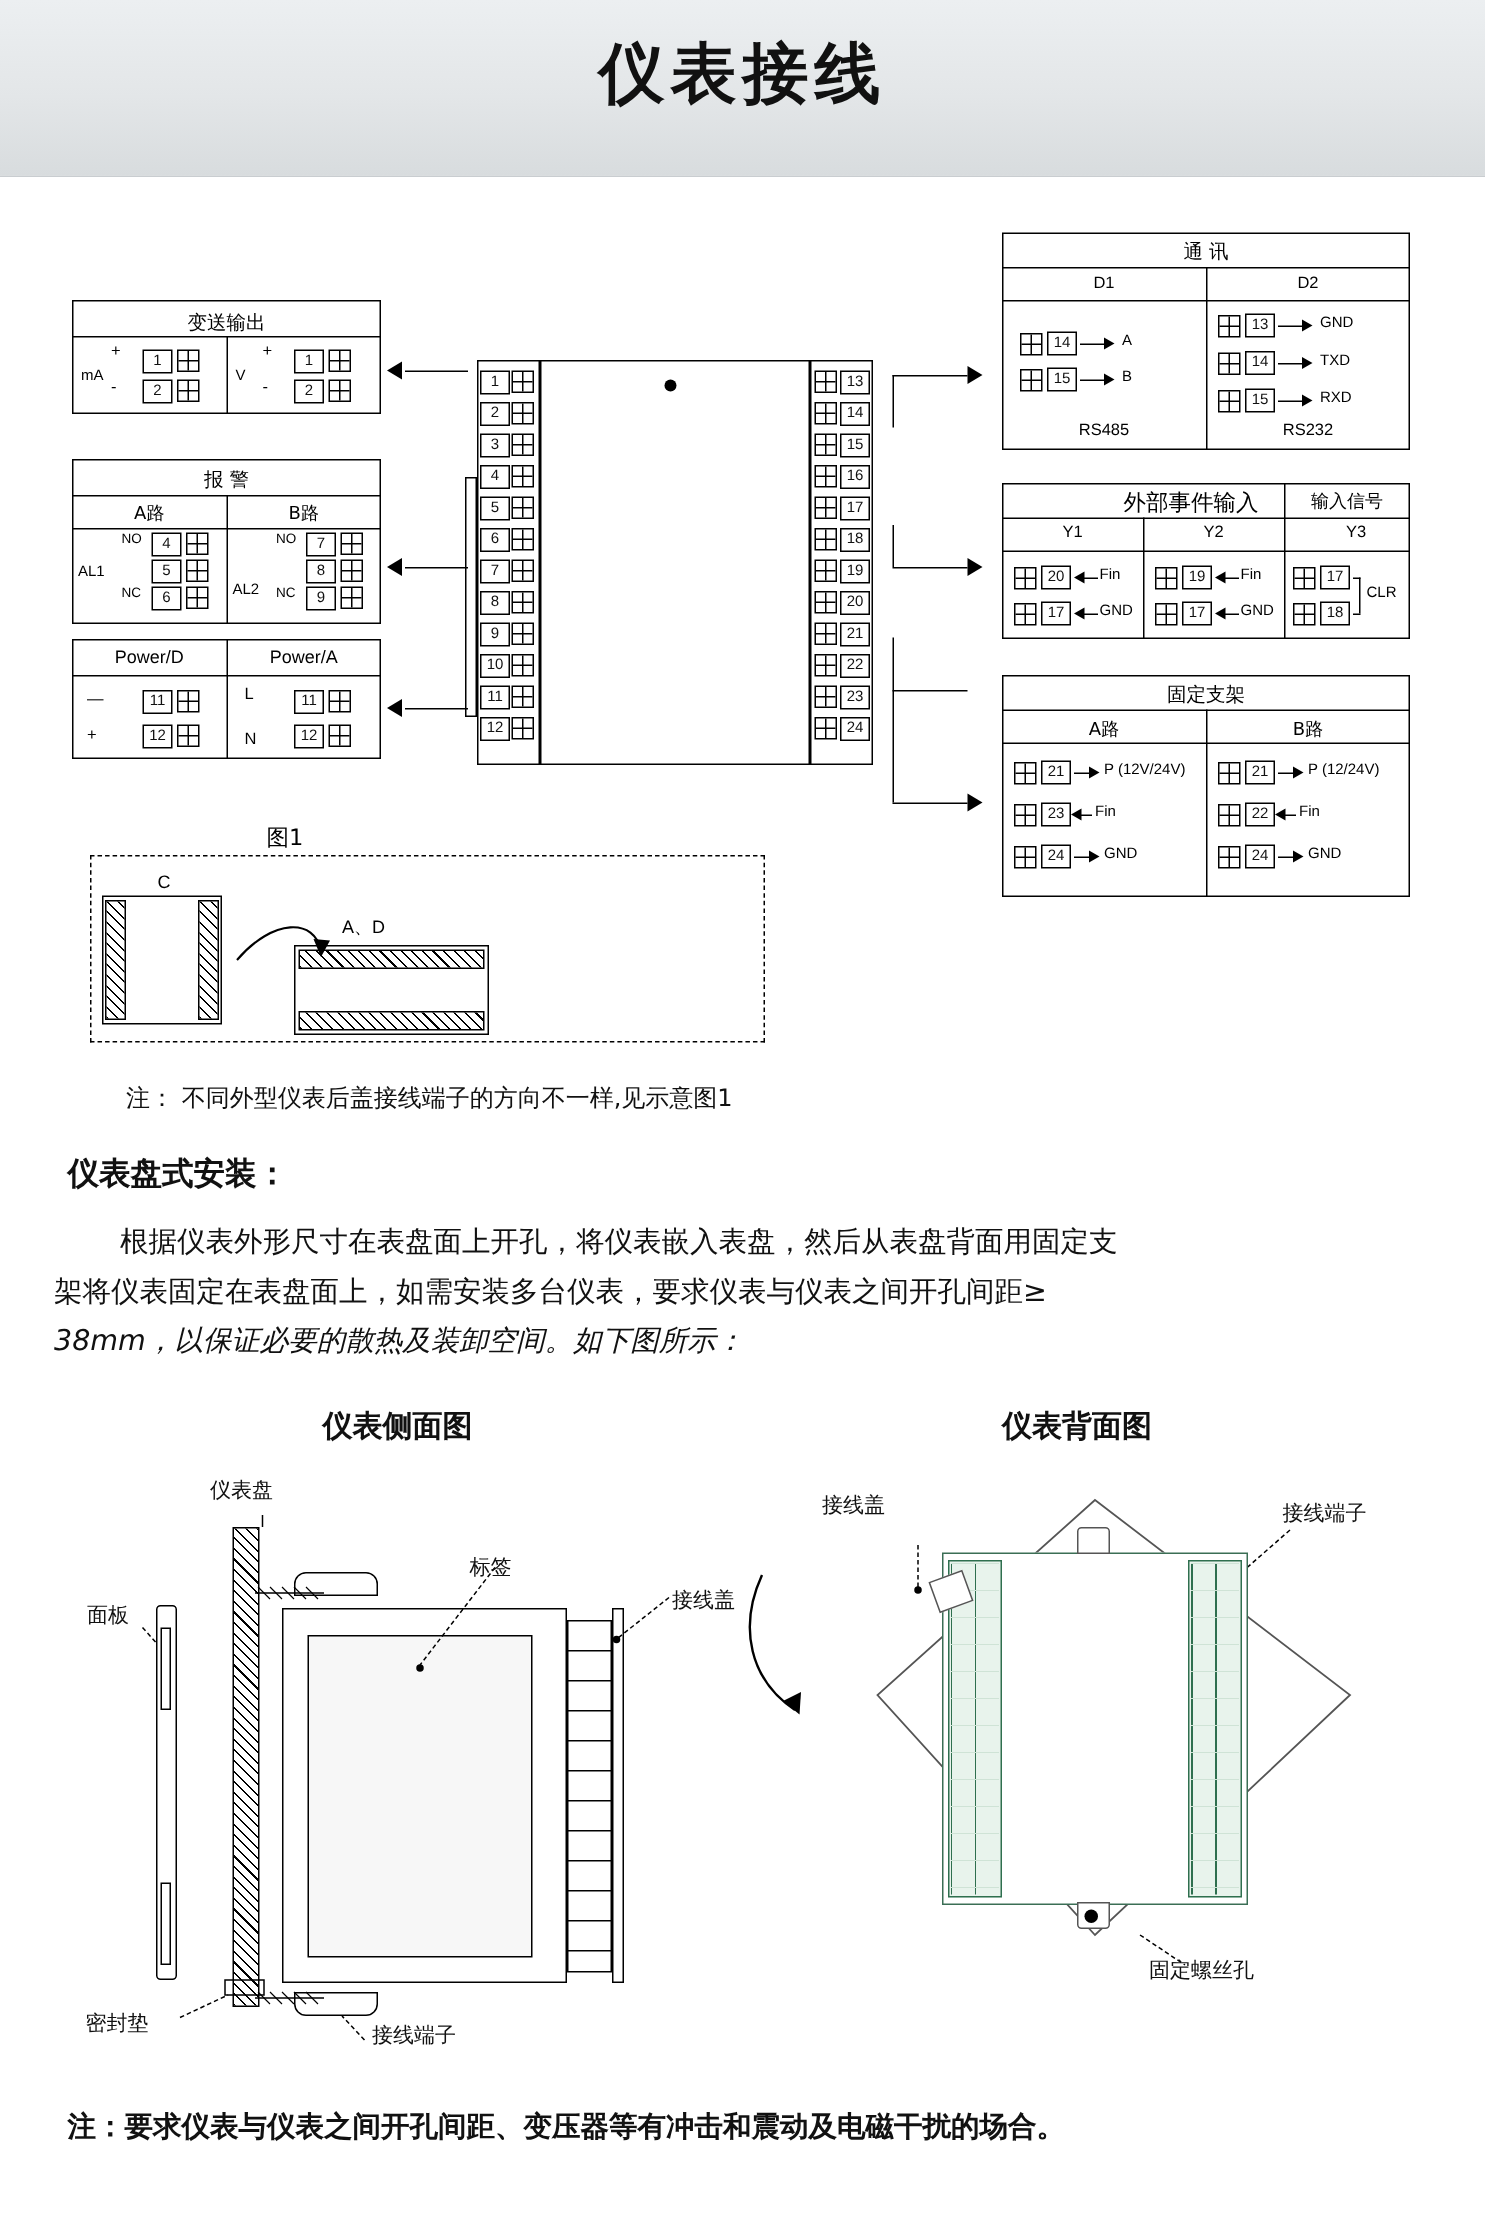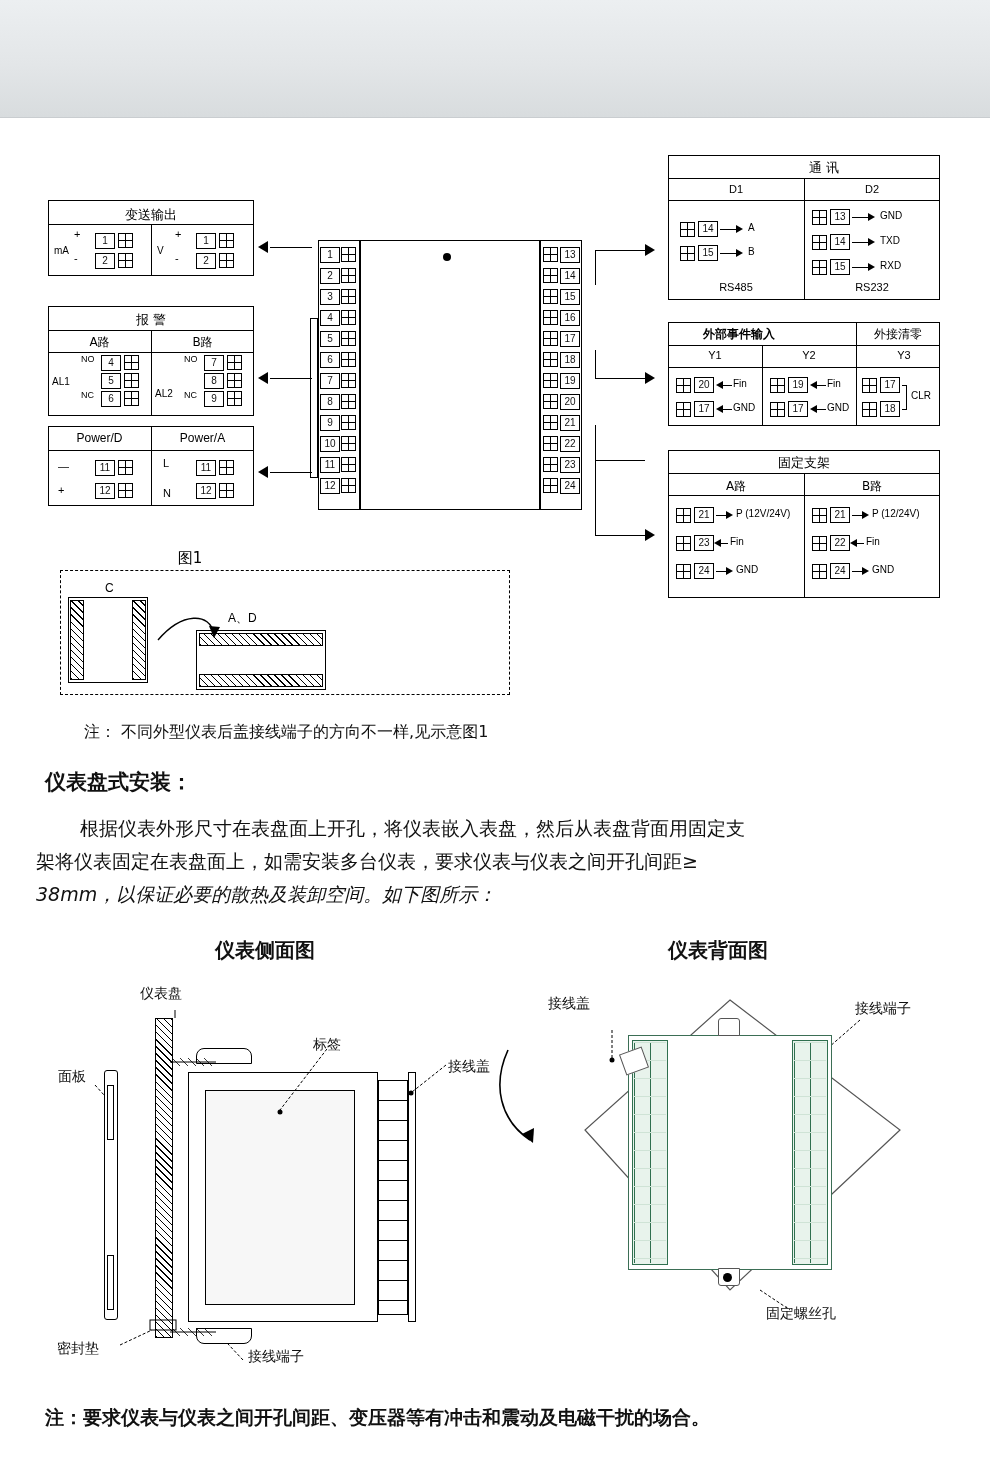--- a/index.html
+++ b/index.html
@@ -53,20 +53,21 @@
   .hatch{
     background-image:repeating-linear-gradient(45deg,#000 0,#000 1px,#fff 1px,#fff 5px);
   }
   .greenblk{position:absolute;border:1px solid #2f6f4f;box-sizing:border-box;background:#e8f3ec;}
   .svgwrap{position:absolute;left:0;top:0;width:990px;height:1478px;pointer-events:none;}
 </style>
 </head>
 <body>
 
 <div class="header">
+  <div class="cn">仪表接线</div>
 </div>
 
 <div class="box" style="left:48px;top:200px;width:206px;height:76px;"></div>
 <div class="hline" style="left:48px;top:224px;width:206px;"></div>
 <div class="lblc cnlbl" style="left:48px;top:206px;width:206px;font-size:13px;">变送输出</div>
 <div class="vline" style="left:151px;top:224px;height:52px;"></div>
 
 <div class="lbl" style="left:54px;top:245px;font-size:10px;">mA</div>
 <div class="lbl" style="left:74px;top:228px;font-size:11px;">+</div>
 <div class="lbl" style="left:74px;top:252px;font-size:11px;">-</div>
@@ -202,21 +203,21 @@
 <div class="arrowR" style="left:645px;top:372px;"></div>
 <div class="hline" style="left:595px;top:460px;width:50px;"></div>
 <div class="vline" style="left:595px;top:425px;height:110px;"></div>
 <div class="hline" style="left:595px;top:535px;width:50px;"></div>
 <div class="arrowR" style="left:645px;top:529px;"></div>
 
 <div class="box" style="left:668px;top:155px;width:272px;height:145px;"></div>
 <div class="hline" style="left:668px;top:178px;width:272px;"></div>
 <div class="hline" style="left:668px;top:200px;width:272px;"></div>
 <div class="vline" style="left:804px;top:178px;height:122px;"></div>
-<div class="lblc cnlbl" style="left:688px;top:159px;width:272px;font-size:13px;">通    讯</div>
+<div class="lblc cnlbl" style="left:668px;top:159px;width:272px;font-size:13px;">通    讯</div>
 <div class="lblc" style="left:668px;top:183px;width:136px;font-size:11px;">D1</div>
 <div class="lblc" style="left:804px;top:183px;width:136px;font-size:11px;">D2</div>
 
 <div class="term" style="left:680px;top:222px;"></div>
 <div class="tnum" style="left:698px;top:221px;">14</div>
 <div class="hline" style="left:720px;top:229px;width:18px;"></div>
 <div class="smallarrowR" style="left:736px;top:225px;"></div>
 <div class="lbl" style="left:748px;top:222px;font-size:10px;">A</div>
 <div class="term" style="left:680px;top:246px;"></div>
 <div class="tnum" style="left:698px;top:245px;">15</div>
@@ -240,22 +241,22 @@
 <div class="hline" style="left:852px;top:267px;width:18px;"></div>
 <div class="smallarrowR" style="left:868px;top:263px;"></div>
 <div class="lbl" style="left:880px;top:260px;font-size:10px;">RXD</div>
 <div class="lblc" style="left:804px;top:281px;width:136px;font-size:11px;">RS232</div>
 
 <div class="box" style="left:668px;top:322px;width:272px;height:104px;"></div>
 <div class="hline" style="left:668px;top:345px;width:272px;"></div>
 <div class="hline" style="left:668px;top:367px;width:272px;"></div>
 <div class="vline" style="left:762px;top:345px;height:81px;"></div>
 <div class="vline" style="left:856px;top:322px;height:104px;"></div>
-<div class="lblc cnlbl" style="left:645px;top:326px;width:188px;font-size:12px;font-weight:bold;">外部事件输入</div>
-<div class="lblc cnlbl" style="left:856px;top:326px;width:84px;font-size:12px;">外接清零</div>
+<div class="lblc cnlbl" style="left:700px;top:326px;width:188px;font-size:15px;">外部事件输入</div>
+<div class="lblc cnlbl" style="left:856px;top:326px;width:84px;font-size:12px;">输入信号</div>
 <div class="lblc" style="left:668px;top:349px;width:94px;font-size:11px;">Y1</div>
 <div class="lblc" style="left:762px;top:349px;width:94px;font-size:11px;">Y2</div>
 <div class="lblc" style="left:856px;top:349px;width:96px;font-size:11px;">Y3</div>
 
 <div class="term" style="left:676px;top:378px;"></div>
 <div class="tnum" style="left:694px;top:377px;">20</div>
 <div class="hline" style="left:718px;top:385px;width:14px;"></div>
 <div class="smallarrowL" style="left:716px;top:381px;"></div>
 <div class="lbl" style="left:733px;top:378px;font-size:10px;">Fin</div>
 <div class="term" style="left:676px;top:402px;"></div>

